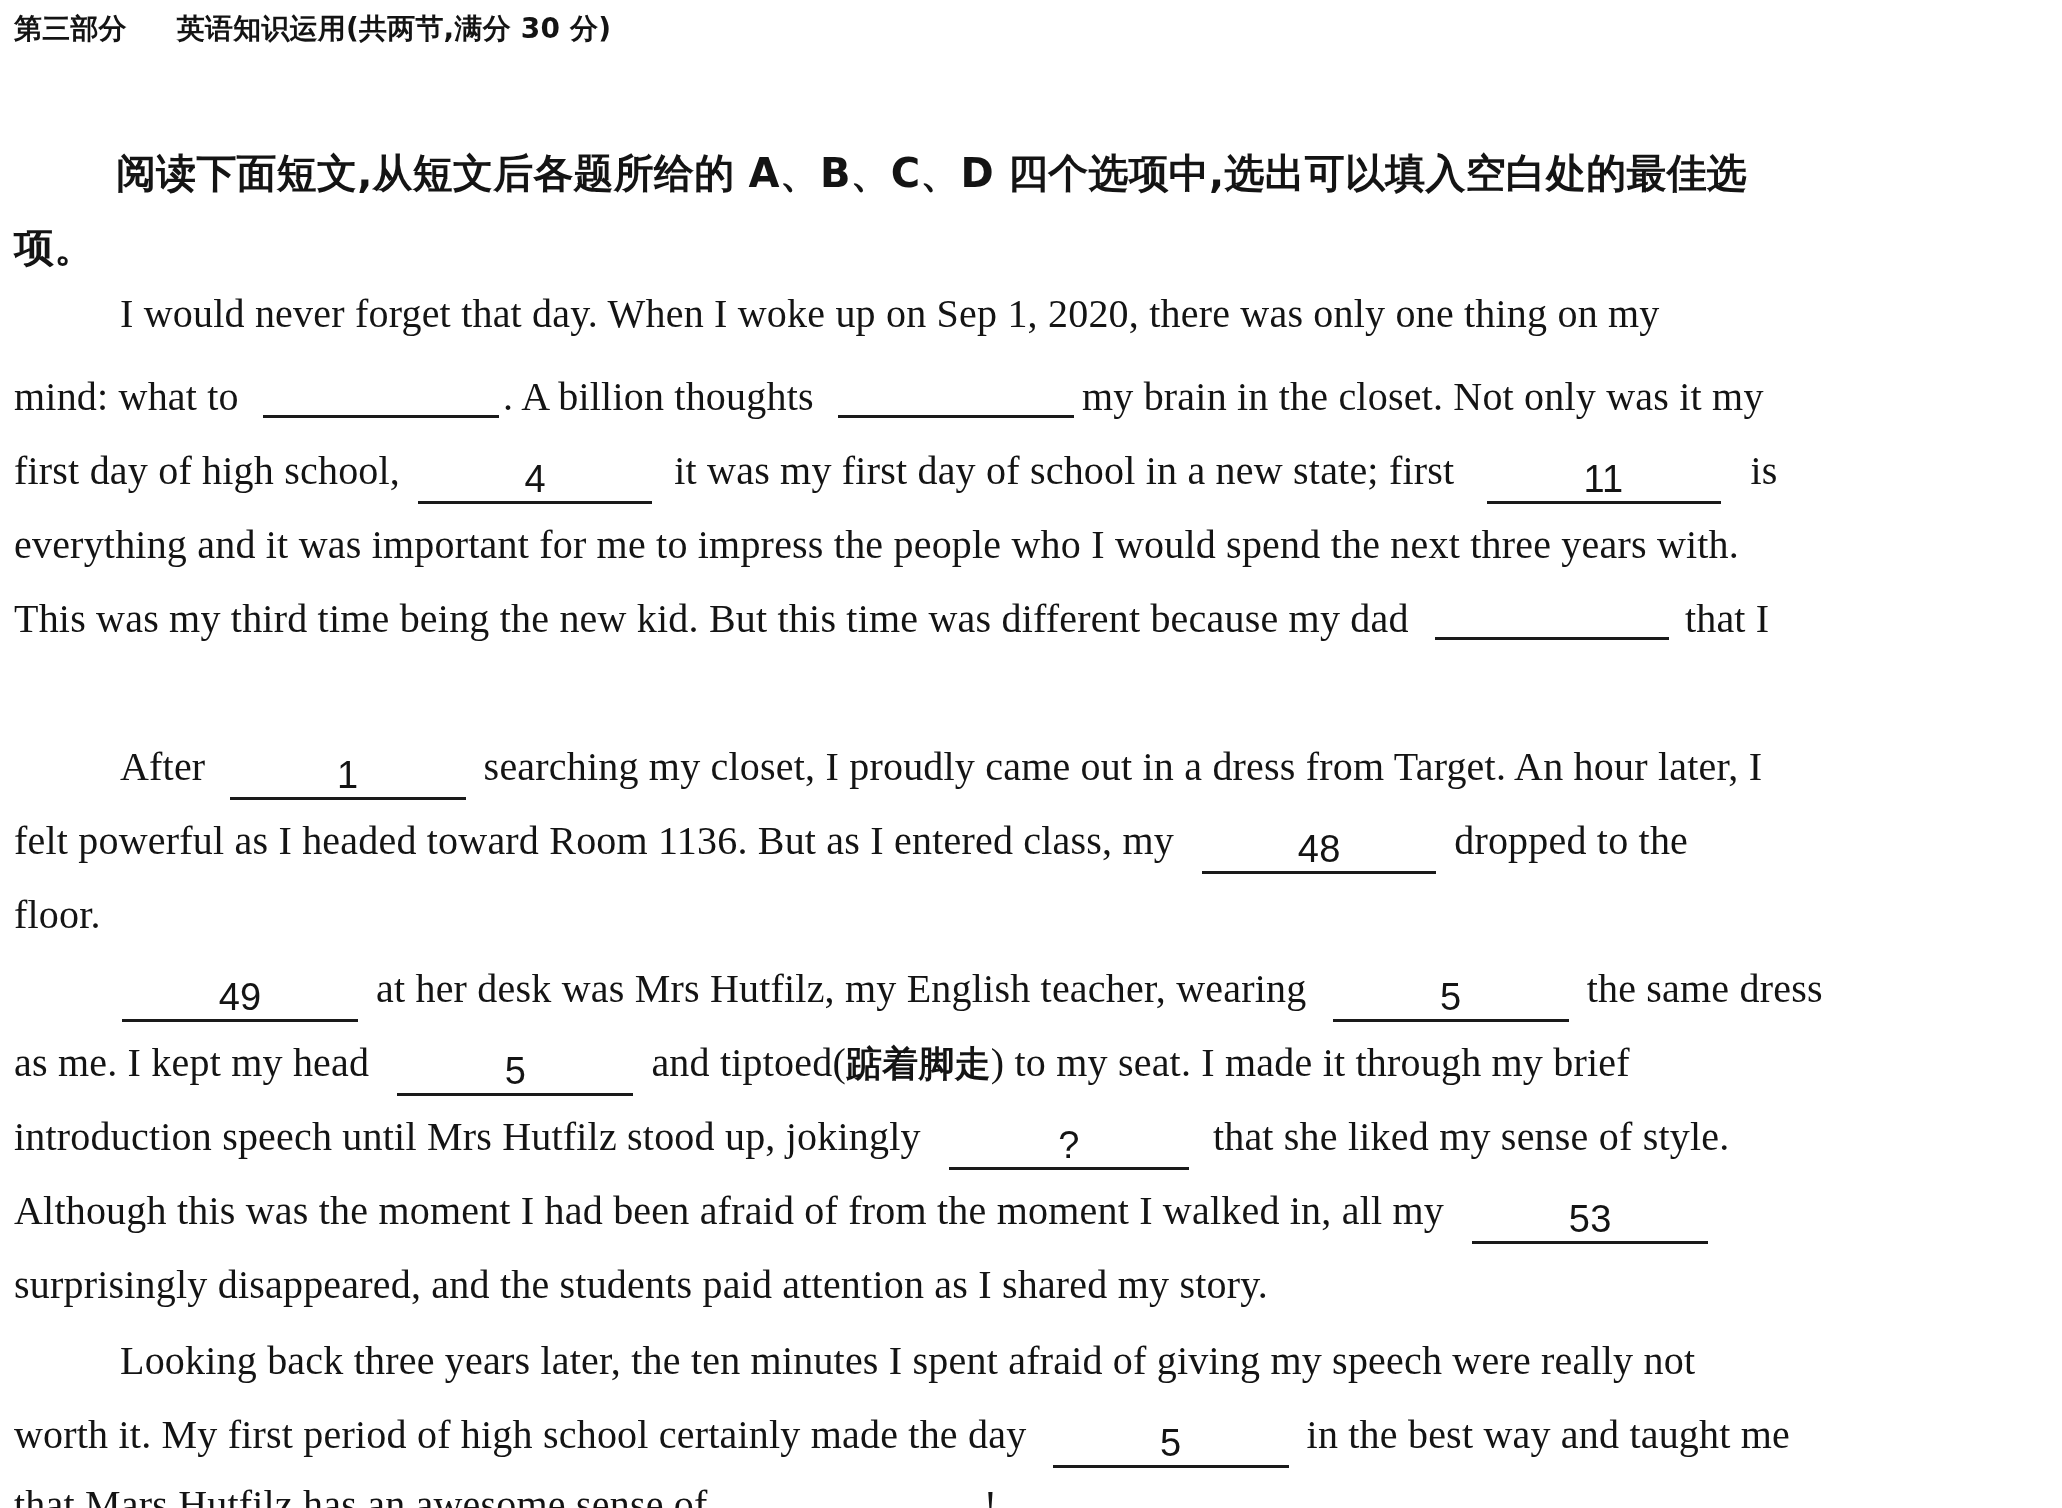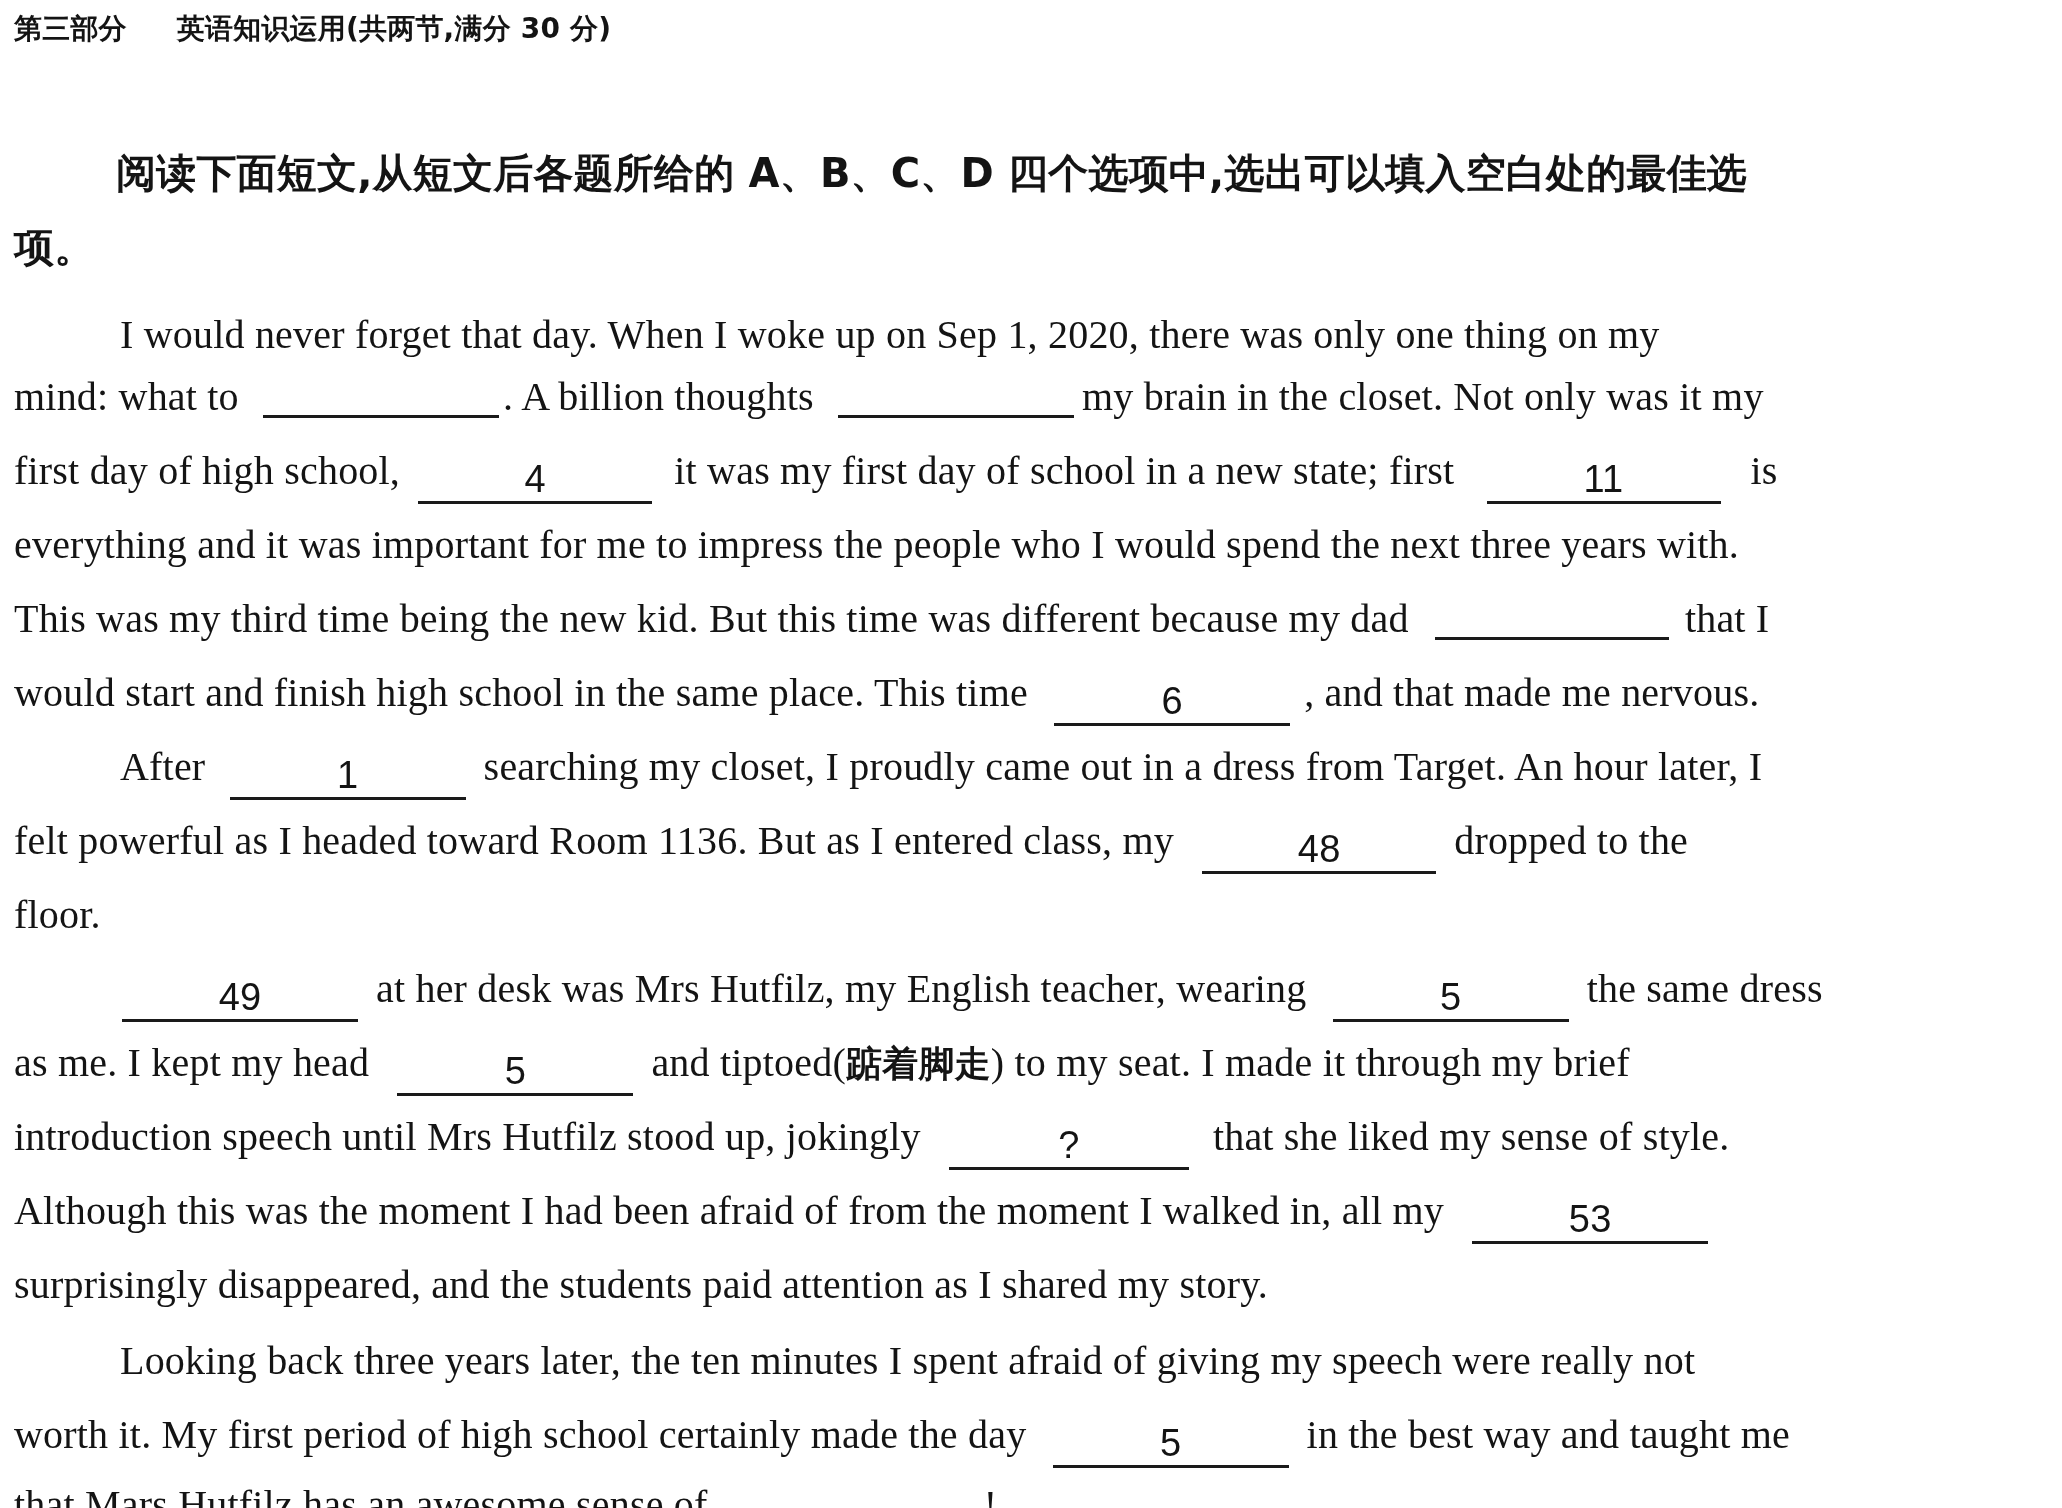--- a/index.html
+++ b/index.html
@@ -52,21 +52,21 @@
 <body>
 
 <div class="page">
 
   <div class="line h-part cjk">
     <span>第三部分</span><span class="gap"></span><span>英语知识运用(共两节,满分 30 分)</span>
   </div>
   <div class="line instr cjk" style="left:116px;">阅读下面短文,从短文后各题所给的 A、B、C、D 四个选项中,选出可以填入空白处的最佳选</div>
   <div class="line instr2 cjk">项。</div>
 
-  <div class="line justify indent" style="top:308px;">
+  <div class="line justify indent" style="top:287px;">
     <span>I would never forget that day. When I woke up on Sep 1, 2020, there was only one thing on my</span>
   </div>
 
   <div class="line" style="top:370px;">
     <span>mind: what to</span>
     <span class="blank w-a" style="margin:0 4px 0 14px;"></span><span>. A billion thoughts</span>
     <span class="blank w-b" style="margin:0 8px 0 14px;"></span><span>my brain in the closet. Not only was it my</span>
   </div>
 
   <div class="line" style="top:444px;">
@@ -77,24 +77,20 @@
 
   <div class="line" style="top:518px;">
     <span>everything and it was important for me to impress the people who I would spend the next three years with.</span>
   </div>
 
   <div class="line" style="top:592px;">
     <span>This was my third time being the new kid. But this time was different because my dad</span>
     <span class="blank w-e" style="margin:0 16px 0 16px;"></span><span>that I</span>
   </div>
 
-  <div class="line" style="top:666px;">
-    <span>would start and finish high school in the same place. This time</span>
-    <span class="blank w-f" style="margin:0 14px 0 16px;">6</span><span>, and that made me nervous.</span>
-  </div>
 
   <div class="line indent" style="top:740px;">
     <span>After</span>
     <span class="blank w-g" style="margin:0 18px 0 14px;">1</span><span>searching my closet, I proudly came out in a dress from Target. An hour later, I</span>
   </div>
 
   <div class="line" style="top:814px;">
     <span>felt powerful as I headed toward Room 1136. But as I entered class, my</span>
     <span class="blank w-h" style="margin:0 18px 0 18px;">48</span><span>dropped to the</span>
   </div>

